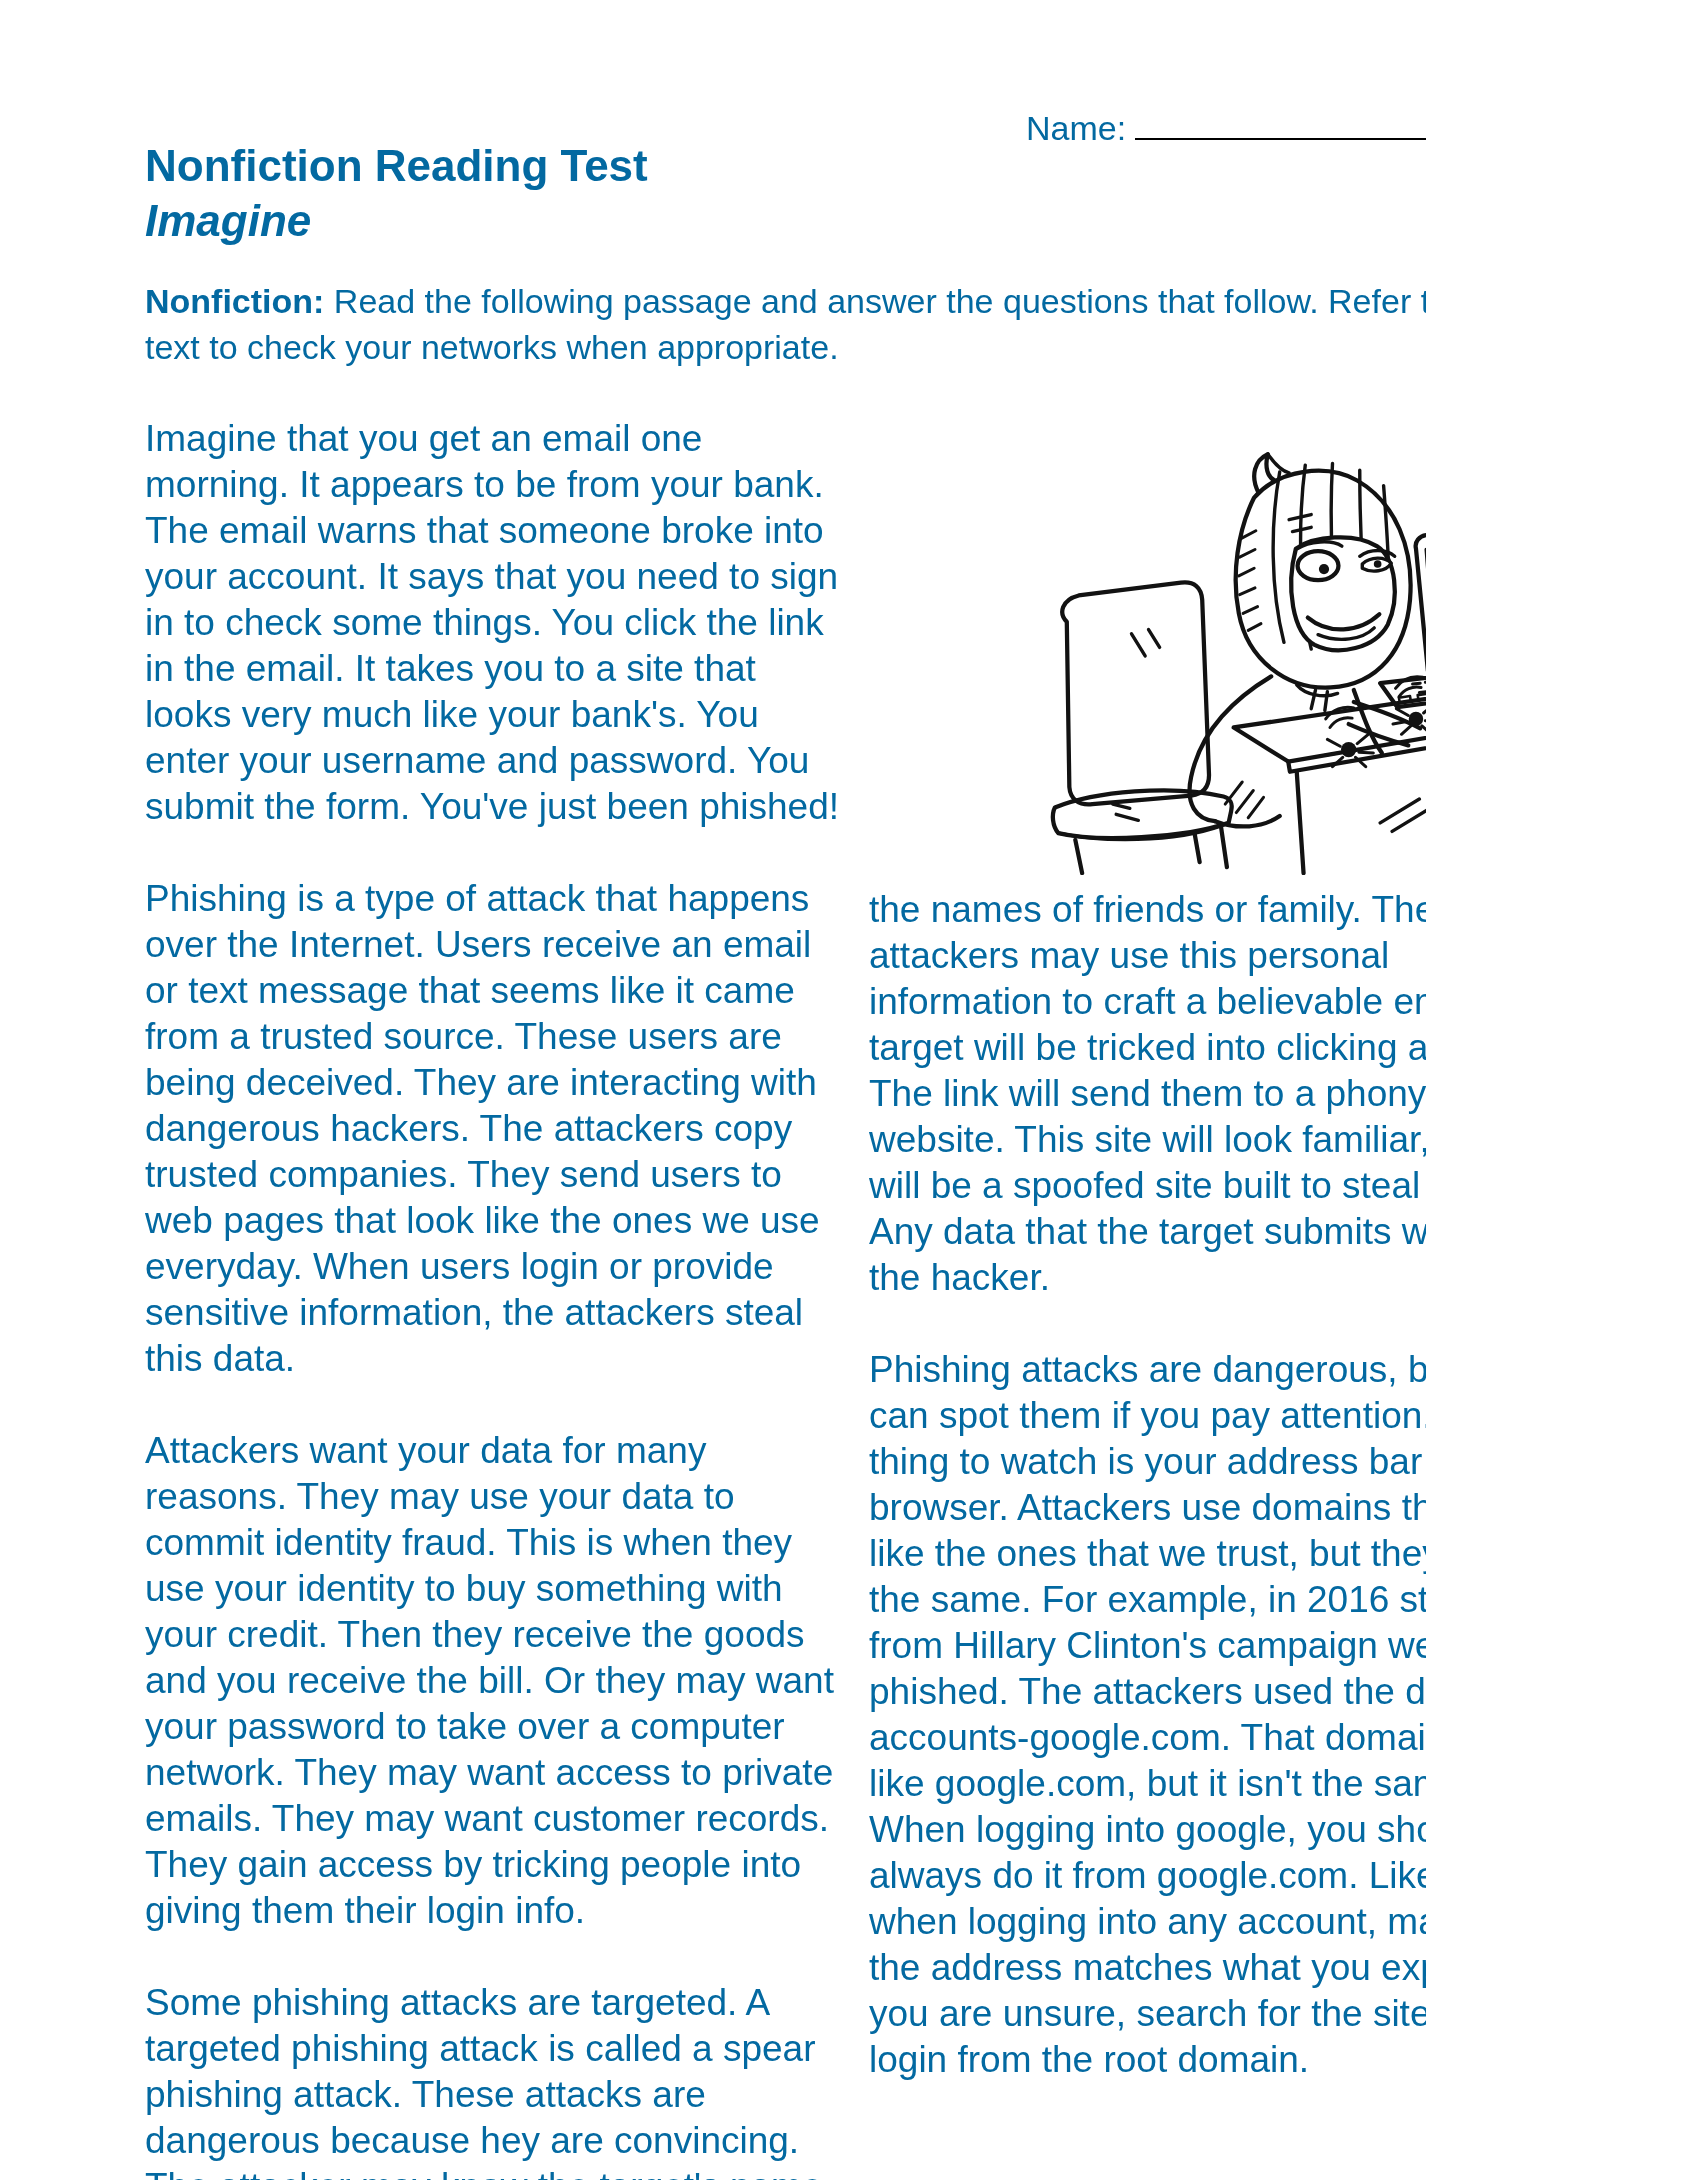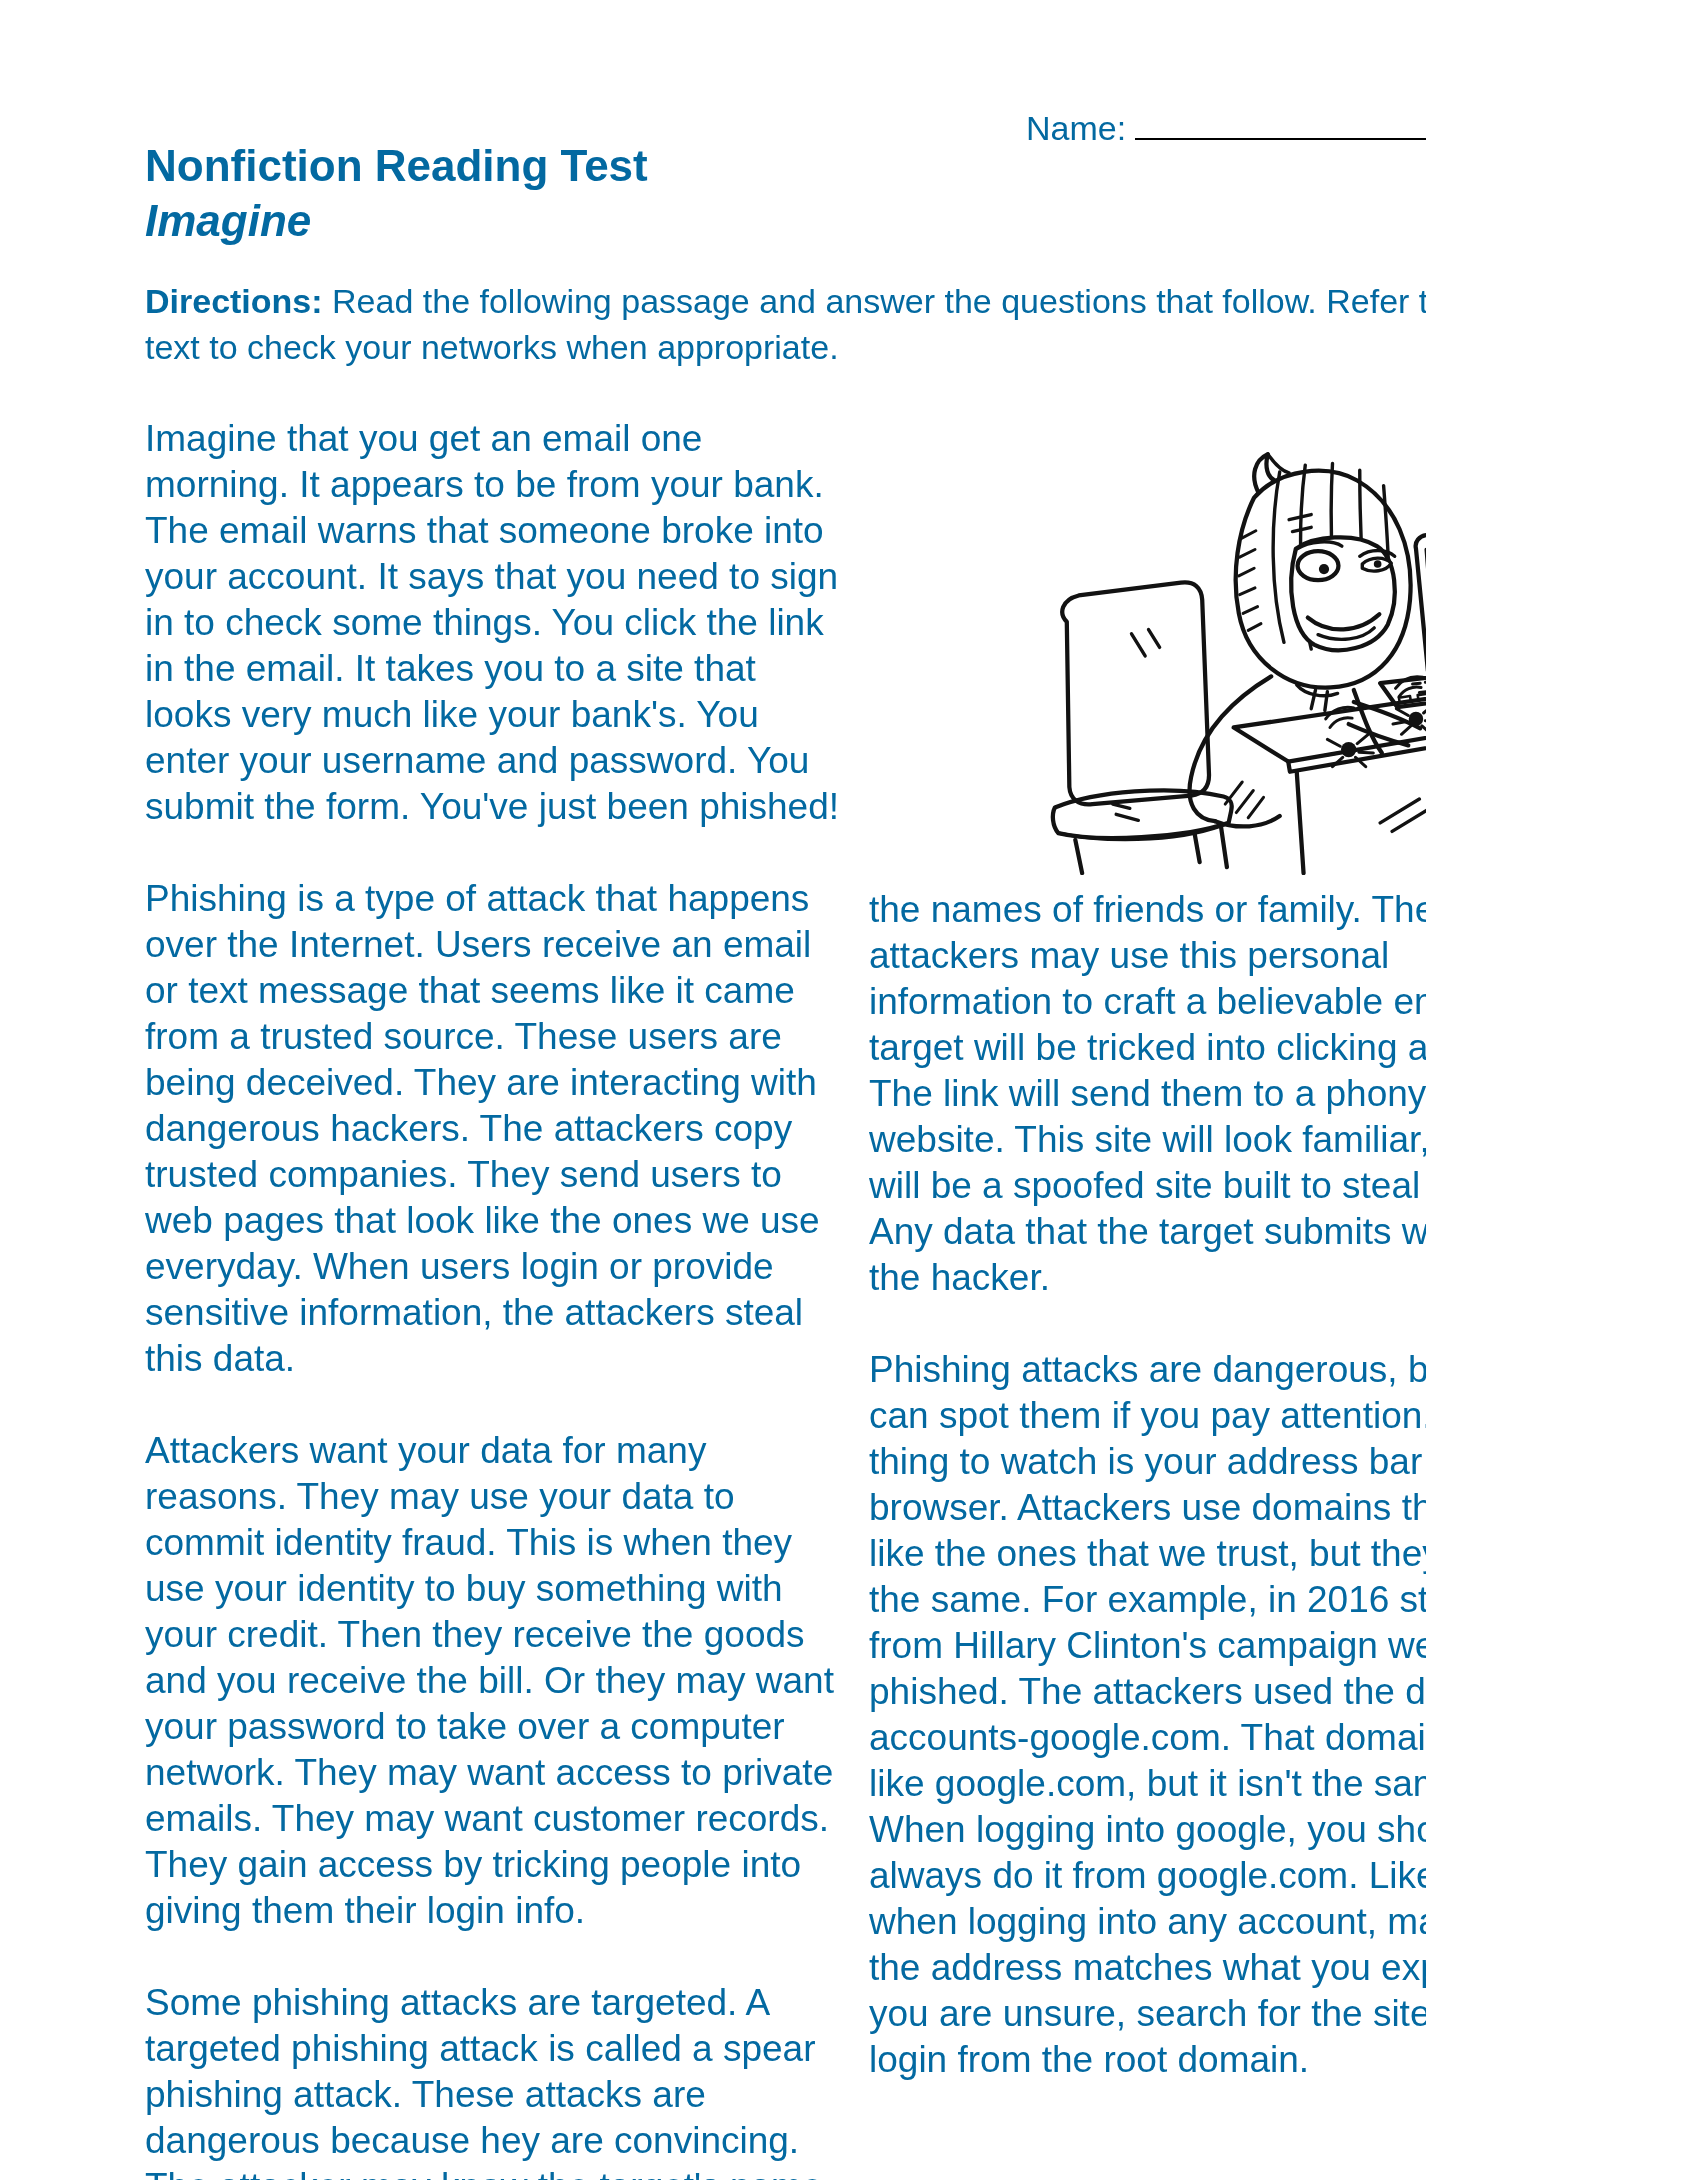--- a/index.html
+++ b/index.html
@@ -83,21 +83,21 @@
 <div class="page">
 
   <div class="name-row">
     <span>Name:</span><span class="name-line"></span>
   </div>
 
   <h1 class="title">Nonfiction Reading Test</h1>
   <h2 class="subtitle">Imagine</h2>
 
   <p class="directions">
-    <strong>Directions:</strong>
+    <strong>Nonfiction:</strong>
     <span>Read the following passage and answer the questions that follow. Refer to the text to check your networks when appropriate.</span>
   </p>
 
   <div class="columns">
 
     <div class="col">
       <p>Imagine that you get an email one morning. It appears to be from your bank. The email warns that someone broke into your account. It says that you need to sign in to check some things. You click the link in the email. It takes you to a site that looks very much like your bank's. You enter your username and password. You submit the form. You've just been phished!</p>
       <p>Phishing is a type of attack that happens over the Internet. Users receive an email or text message that seems like it came from a trusted source. These users are being deceived. They are interacting with dangerous hackers. The attackers copy trusted companies. They send users to web pages that look like the ones we use everyday. When users login or provide sensitive information, the attackers steal this data.</p>
       <p>Attackers want your data for many reasons. They may use your data to commit identity fraud. This is when they use your identity to buy something with your credit. Then they receive the goods and you receive the bill. Or they may want your password to take over a computer network. They may want access to private emails. They may want customer records. They gain access by tricking people into giving them their login info.</p>
       <p>Some phishing attacks are targeted. A targeted phishing attack is called a spear phishing attack. These attacks are dangerous because hey are convincing. The attacker may know the target's name, address, or job title. They may have gathered info from social networks, like</p>

